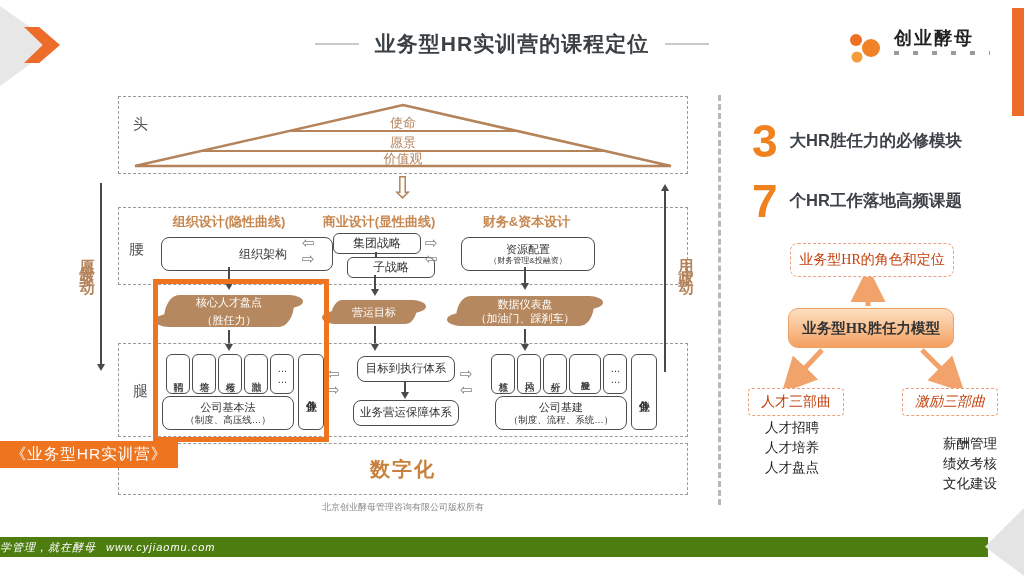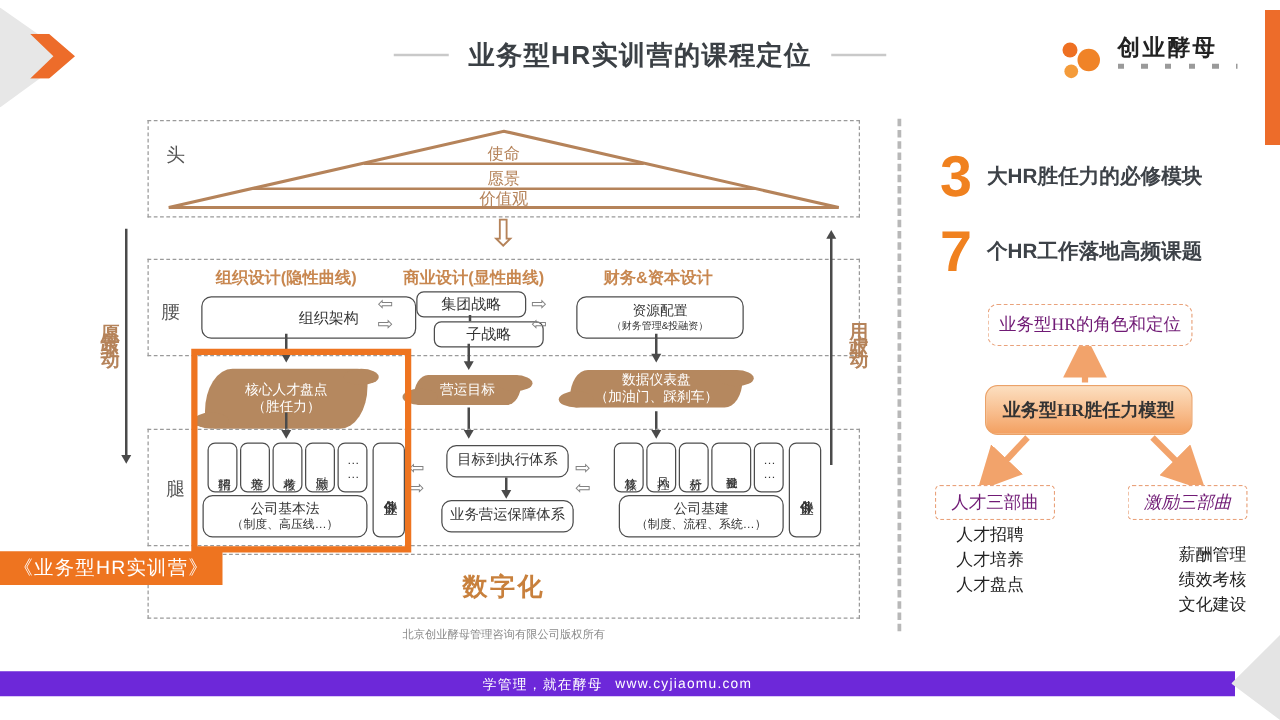--- a/index.html
+++ b/index.html
@@ -60,29 +60,29 @@
   .tag{background:#ee7420;color:#fff;font-size:15.5px;display:flex;align-items:center;
        justify-content:center;z-index:5;letter-spacing:1px;}
   .copyright{font-size:9px;color:#8a8a8a;text-align:center;}
   .divider{width:0;border-left:3px dashed #b8b8b8;}
 
   
   .stat-num{font-size:46px;font-weight:bold;color:#f0811f;line-height:46px;}
   .stat-label{font-size:16.5px;font-weight:600;color:#3d4248;}
   .panel-serif{font-family:"Liberation Serif","DejaVu Serif",serif;}
   .pbox-dashed{border:1px dashed #e9a27b;border-radius:8px;background:#fff;display:flex;
-               align-items:center;justify-content:center;font-size:14px;color:#701a75;}
+               align-items:center;justify-content:center;font-size:14px;color:#c2410c;}
   .pbox-grad{background:linear-gradient(180deg,#fcdfc0,#f8bd8d 55%,#f3a061);
              border:1px solid #eba268;border-radius:10px;display:flex;align-items:center;
              justify-content:center;font-size:14.5px;font-weight:bold;color:#333;}
   .plist{font-size:13.5px;color:#222;line-height:20px;text-align:left;}
 
   
-  .footer-bar{left:0;top:537px;width:988px;height:20px;background:#6d28d9;display:flex;
-              align-items:center;justify-content:center;gap:10px;z-index:5;}
+  .footer-bar{left:0;top:537px;width:988px;height:20px;background:#4d7c0f;display:flex;
+              align-items:center;gap:10px;z-index:5;font-style:italic;}
   .footer-text{color:#fff;font-size:11px;letter-spacing:1px;}
 </style>
 </head>
 <body>
 
 <div id="slide">
 
   <div class="abs tri-tl"></div>
   <div class="abs chev"></div>
   <div class="abs right-bar"></div>
@@ -146,21 +146,21 @@
       <div class="abs hpair" style="left:306px;top:27px;">
         <span>⇨</span>
         <span>⇦</span>
       </div>
     </div>
 
     <div class="abs varr down" style="left:110px;top:172px;height:20px;"></div>
     <div class="abs varr down" style="left:256px;top:180px;height:18px;"></div>
     <div class="abs varr down" style="left:406px;top:172px;height:20px;"></div>
 
-    <div class="abs cloud" style="left:46px;top:200px;width:130px;height:48px;">
+    <div class="abs cloud" style="left:46px;top:200px;width:130px;height:32px;justify-content:space-between;">
       <span>核心人才盘点</span>
       <span>（胜任力）</span>
     </div>
     <div class="abs cloud" style="left:213px;top:205px;width:86px;height:24px;">
       <span>营运目标</span>
     </div>
     <div class="abs cloud" style="left:338px;top:201px;width:138px;height:30px;">
       <span>数据仪表盘</span>
       <span>（加油门、踩刹车）</span>
     </div>

